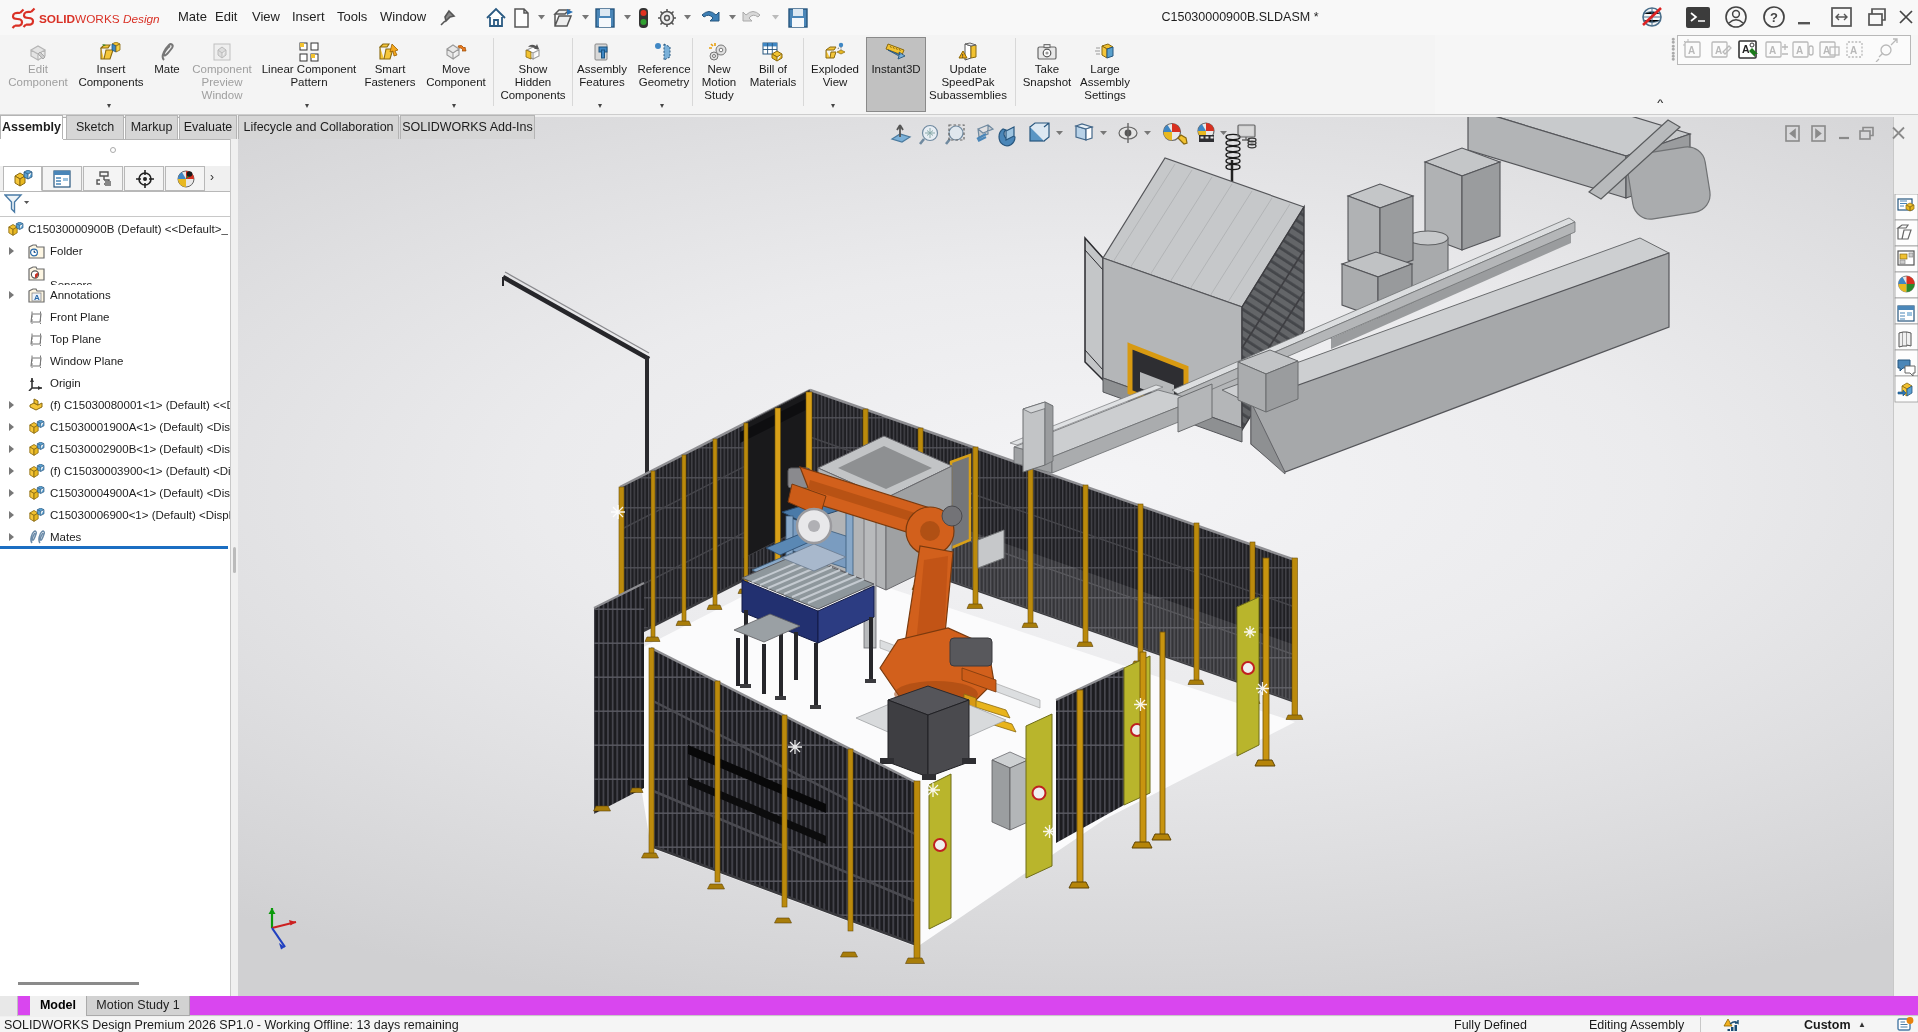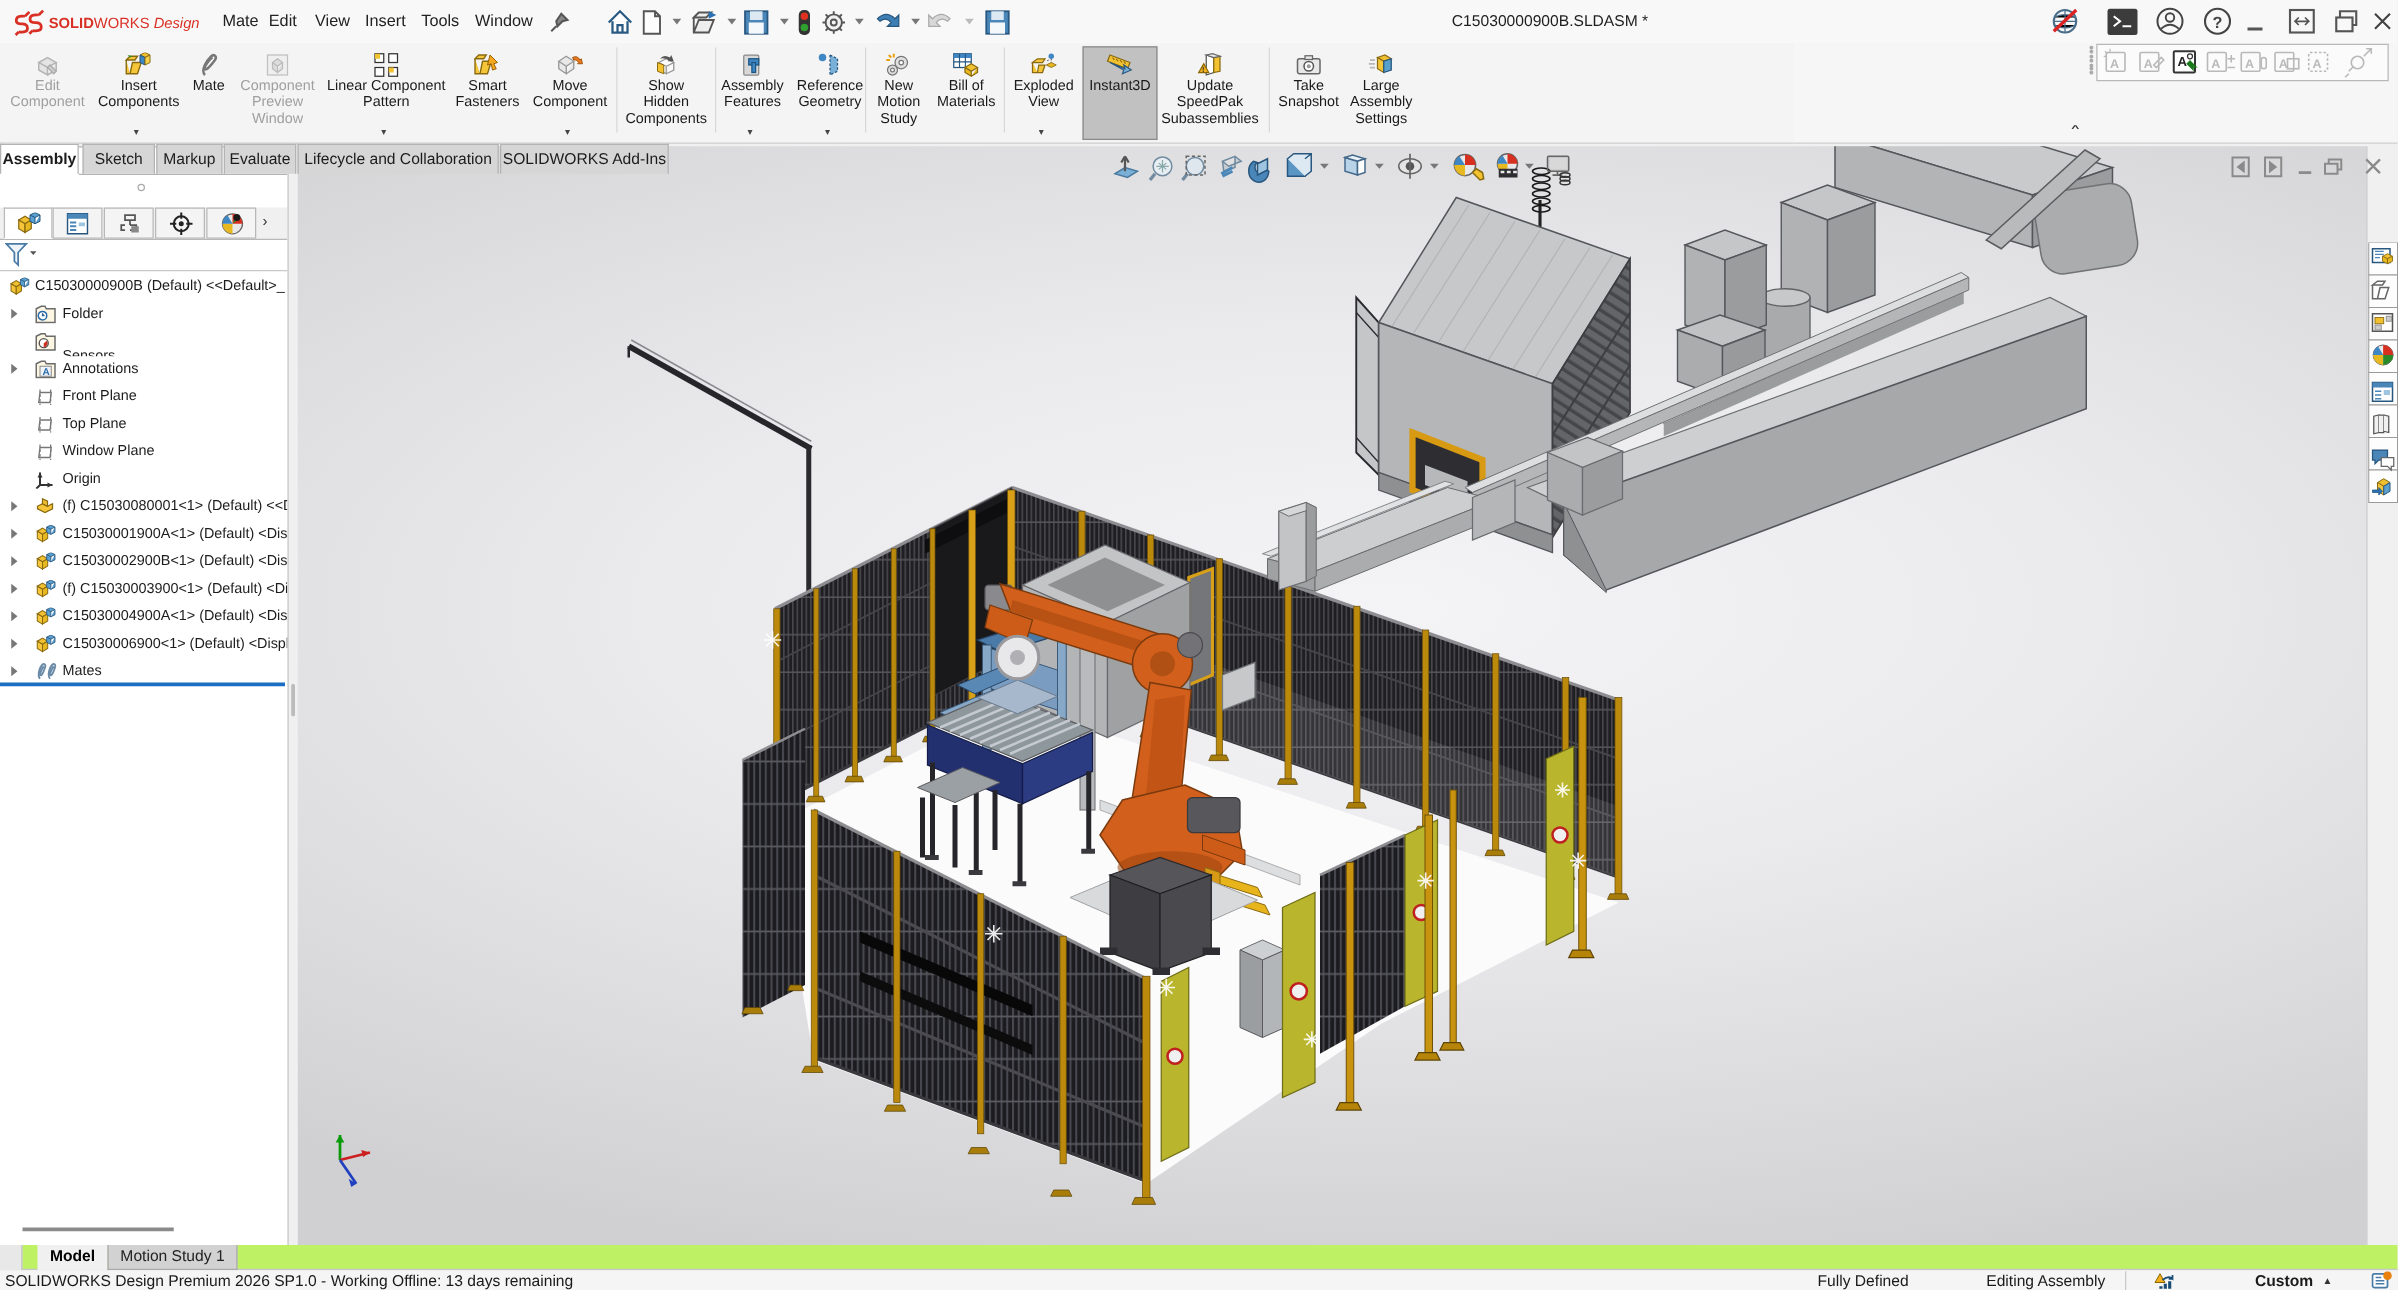--- a/index.html
+++ b/index.html
@@ -13,21 +13,21 @@
 .rico{display:block;margin:0 auto 1px auto;}
 .sep{position:absolute;top:40px;width:1px;height:68px;background:#d8d8d8;top:3px;}
 .drop{position:absolute;font-size:8px;color:#444;}
 #tabsrow{position:absolute;left:0;top:115px;width:536px;height:24px;z-index:20;}
 .tab{position:absolute;top:0;height:24px;background:#d6d6d6;border:1px solid #b4b4b4;border-bottom:none;font-size:12.5px;color:#1c1c1c;text-align:center;padding-top:4px;}
 .tab.active{background:#fff;font-weight:bold;border:1px solid #b4b4b4;border-bottom:none;}
 #leftpanel{position:absolute;left:0;top:117px;width:230px;height:879px;background:#ffffff;border-top:1px solid #b0b0b0;}
 #lpdivider{position:absolute;left:230px;top:117px;width:8px;height:879px;background:#f0f0f0;border-left:1px solid #c8c8c8;}
 #viewport{position:absolute;left:238px;top:117px;width:1655px;height:879px;background:radial-gradient(ellipse 85% 62% at 52% 42%,#f4f4f6 0%,#ebebed 40%,#dfdfe1 68%,#d4d4d6 92%,#d0d0d2 100%);}
 #taskpane{position:absolute;left:1893px;top:117px;width:25px;height:879px;background:#f0f0f0;border-left:1px solid #c8c8c8;}
-#bottomtabs{position:absolute;left:0;top:996px;width:1918px;height:20px;background:#bef264;border-bottom:1px solid #c8c8c8;}
+#bottomtabs{position:absolute;left:0;top:996px;width:1918px;height:20px;background:#d946ef;border-bottom:1px solid #c8c8c8;}
 #statusbar{position:absolute;left:0;top:1017px;width:1918px;height:15px;background:#f5f5f5;font-size:12.5px;color:#1a1a1a;}
 .treerow{position:absolute;left:0;width:230px;height:22px;font-size:11.5px;color:#1c1c1c;white-space:nowrap;overflow:hidden;}
 .tr-arrow{position:absolute;left:9px;top:6px;width:0;height:0;border-left:5px solid #777;border-top:4px solid transparent;border-bottom:4px solid transparent;}
 .tr-text{position:absolute;top:4px;}
 svg{display:block;}
 </style></head>
 <body>
 
 <div id="titlebar">
 <svg width="172" height="30" style="position:absolute;left:8px;top:5px" viewBox="0 0 172 30">

